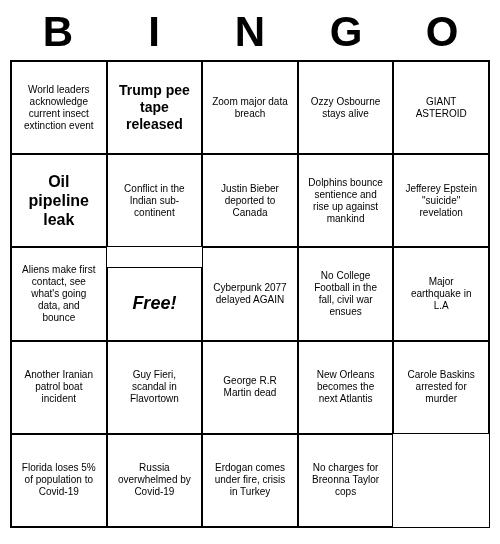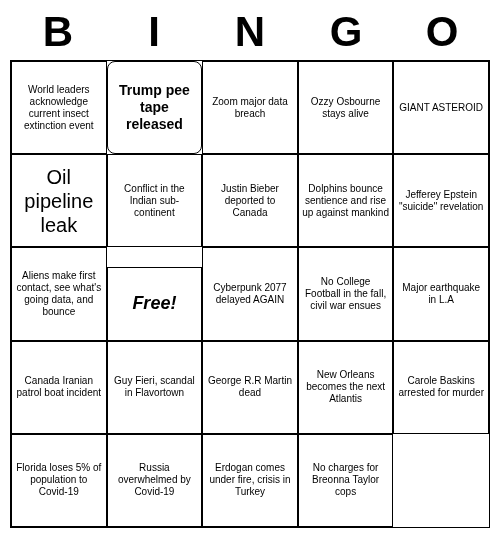--- a/index.html
+++ b/index.html
@@ -34,40 +34,39 @@
       width: 480px;
       height: 468px;
       border: 1.5px solid #000;
     }
     .bingo-cell {
       border: 1px solid #000;
       display: flex;
       align-items: center;
       justify-content: center;
       text-align: center;
-      padding: 3px;
+      padding: 9px;
       font-size: 10px;
       line-height: 1.2;
       color: #000;
       background: #fff;
     }
     .bingo-cell.large-text {
-      font-size: 20px;
-      font-weight: normal;
+      font-size: 16px;
+      font-weight: bold;
     }
     .bingo-cell.free {
       font-size: 18px;
       font-weight: bold;
       font-style: italic;
       margin-top: 20px;
     }
     .bingo-cell.bold-text {
       font-size: 14px;
       font-weight: bold;
-      border-radius: 8px;
     }
   </style>
 </head>
 <body>
 
 <div class="bingo-title">
   <span class="bingo-letter">B</span>
   <span class="bingo-letter">I</span>
   <span class="bingo-letter">N</span>
   <span class="bingo-letter">G</span>
@@ -83,21 +82,21 @@
     <div class="bingo-cell large-text">Oil pipeline leak</div>
     <div class="bingo-cell">Conflict in the Indian sub-continent</div>
     <div class="bingo-cell">Justin Bieber deported to Canada</div>
     <div class="bingo-cell">Dolphins bounce sentience and rise up against mankind</div>
     <div class="bingo-cell">Jefferey Epstein "suicide" revelation</div>
     <div class="bingo-cell">Aliens make first contact, see what's going data, and bounce</div>
     <div class="bingo-cell free">Free!</div>
     <div class="bingo-cell">Cyberpunk 2077 delayed AGAIN</div>
     <div class="bingo-cell">No College Football in the fall, civil war ensues</div>
     <div class="bingo-cell">Major earthquake in L.A</div>
-    <div class="bingo-cell">Canada Iranian patrol boat incident</div>
+    <div class="bingo-cell">Another Iranian patrol boat incident</div>
     <div class="bingo-cell">Guy Fieri, scandal in Flavortown</div>
     <div class="bingo-cell">George R.R Martin dead</div>
     <div class="bingo-cell">New Orleans becomes the next Atlantis</div>
     <div class="bingo-cell">Carole Baskins arrested for murder</div>
     <div class="bingo-cell">Florida loses 5% of population to Covid-19</div>
     <div class="bingo-cell">Russia overwhelmed by Covid-19</div>
     <div class="bingo-cell">Erdogan comes under fire, crisis in Turkey</div>
     <div class="bingo-cell">No charges for Breonna Taylor cops</div>
   </div>
 

